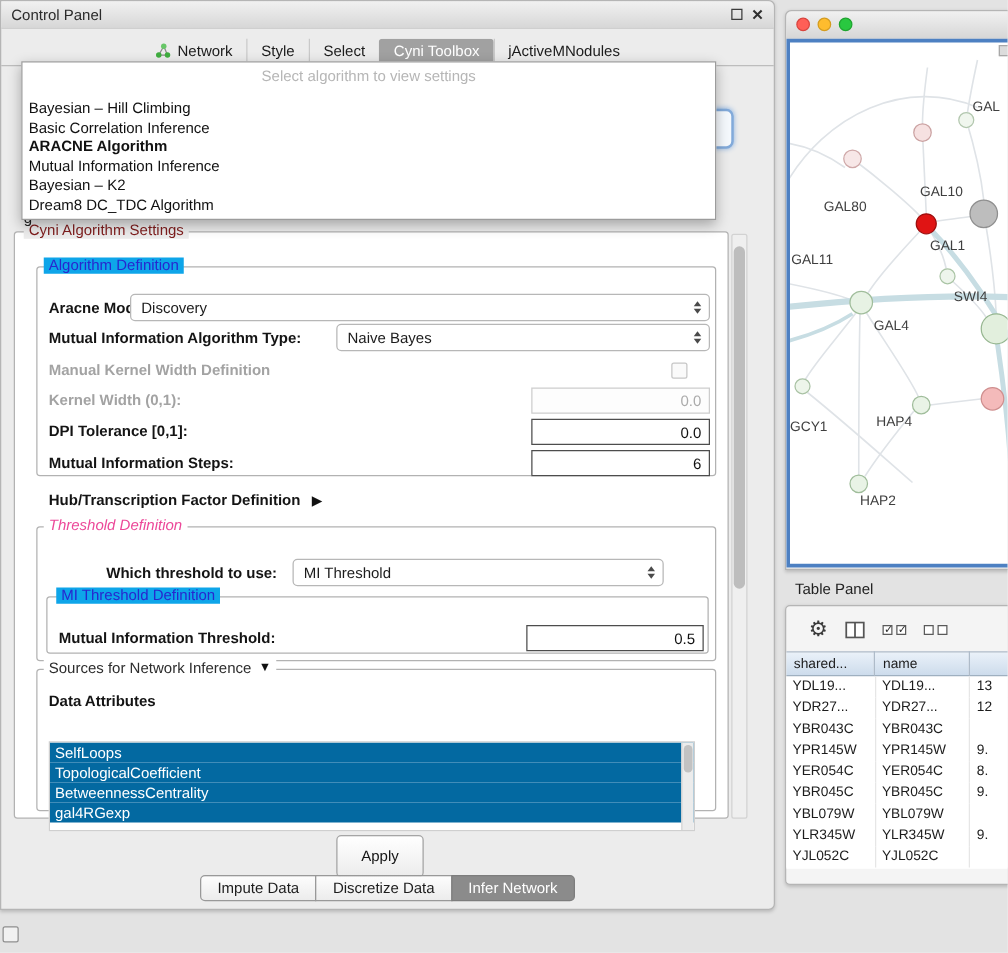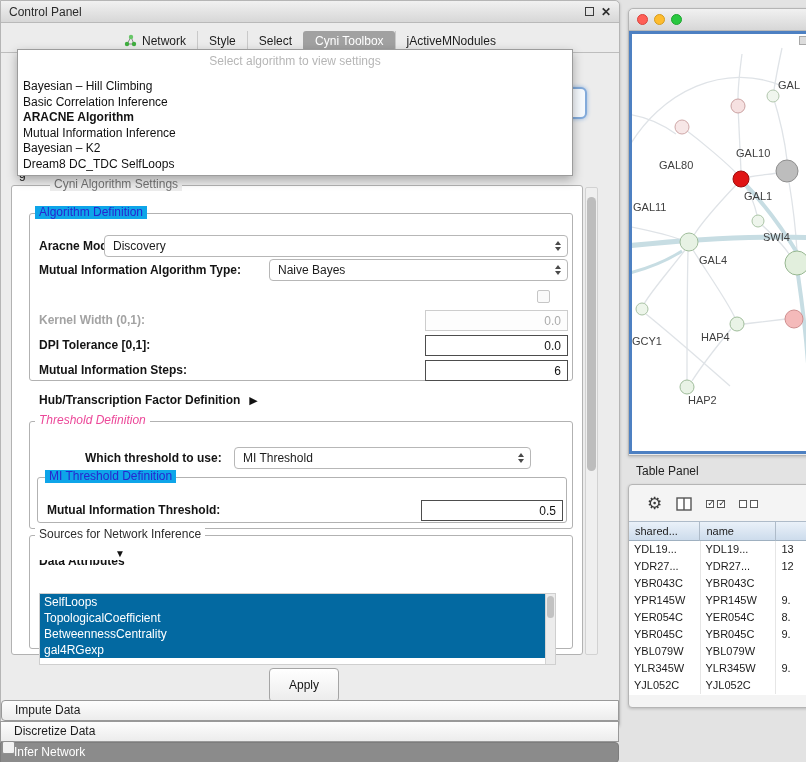--- a/index.html
+++ b/index.html
@@ -28,22 +28,22 @@
   
   .popup { background:#fff; border:1px solid #9c9c9c; box-shadow:0 4px 10px rgba(0,0,0,.3); z-index:30; padding-bottom:3px; }
   .popup .ph { color:#b6b6b6; text-align:center; height:18px; line-height:18px; margin-top:2px; }
   .popup .gap { height:9px; }
   .popup .item { height:15.5px; line-height:15.5px; padding-left:5px; font-size:12px; color:#111; }
   .popup .item.sel { font-weight:bold; }
 
   
   .group { border:1px solid #b2b2b2; border-radius:3px; }
   .legend { position:absolute; padding:0 4px; font-size:12px; line-height:13px; z-index:3; }
-  .lg-gray { background:#ececec; color:#737373;margin-left:31px; }
-  .lg-white { background:#fff; color:#2d2d2d;flex-direction:column; }
+  .lg-gray { background:#ececec; color:#7f1d1d; }
+  .lg-white { background:#fff; color:#2d2d2d; }
   .lg-blue { background:#0ea5e9; color:#2727cf; }
   .lg-green { background:#fff; color:#ec4899;font-style:italic; }
 
   .lbl { font-size:12px; line-height:14px; font-weight:bold; color:#141414; white-space:nowrap; }
   .lbl.dis { color:#a3a3a3; }
 
   .combo { background:#fff; border:1px solid #b7b7b7; border-radius:4px; display:flex; align-items:center;
     justify-content:space-between; padding:0 6px 0 8px; font-size:12px; }
   .spin { display:flex; flex-direction:column; gap:2px; align-items:center; }
   .spin i { width:0; height:0; border-left:3.5px solid transparent; border-right:3.5px solid transparent; display:block; }
@@ -62,21 +62,21 @@
   .attr { height:16px; line-height:16px; background:#0369a1; color:#fff; padding-left:4px; font-size:12px; }
   .list-scroll { position:absolute; right:0; top:0; width:10px; height:100%; background:#ececec; border-left:1px solid #d4d4d4; }
   .list-scroll .thumb { position:absolute; left:1px; top:2px; width:7px; height:22px; background:#c2c2c2; border-radius:4px; }
 
   .vscroll { background:#efefef; border:1px solid #d2d2d2; border-radius:2px; }
   .vscroll .thumb { position:absolute; left:1px; width:9px; background:#bdbdbd; border-radius:5px; }
 
   .btn { background:linear-gradient(#ffffff,#ececec); border:1px solid #a5a5a5; border-radius:4px;
     font-size:12px; display:flex; align-items:center; justify-content:center; color:#141414; }
 
-  .btabs { display:flex; justify-content:center;flex-direction:column; }
+  .btabs { display:flex; justify-content:center; }
   .btab { height:21px; line-height:19px; padding:0 13px; border:1px solid #999; background:linear-gradient(#fdfdfd,#ececec);
     font-size:12px; margin-left:-1px; }
   .btab:first-child { border-radius:4px 0 0 4px; margin-left:0; }
   .btab:last-child { border-radius:0 4px 4px 0; }
   .btab.sel { background:#8b8b8b; color:#fff; border-color:#7d7d7d; }
 
   
   .lights { display:flex; gap:6px; align-items:center; }
   .light { width:11px; height:11px; border-radius:50%; }
   .l-red { background:#ff5f57; border:1px solid #d9443e; }
@@ -143,21 +143,21 @@
   <div class="abs" style="left:18px; top:166px; height:14px; z-index:4; color:#222;">g</div>
 
   <div class="abs popup" style="left:16px; top:48px; width:556px;">
     <div class="ph">Select algorithm to view settings</div>
     <div class="gap"></div>
     <div class="item">Bayesian – Hill Climbing</div>
     <div class="item">Basic Correlation Inference</div>
     <div class="item sel">ARACNE Algorithm</div>
     <div class="item">Mutual Information Inference</div>
     <div class="item">Bayesian – K2</div>
-    <div class="item">Dream8 DC_TDC SelfLoops</div>
+    <div class="item">Dream8 DC_TDC Algorithm</div>
   </div>
 
   <div class="abs group" style="left:10px; top:184px; width:572px; height:470px; background:#fff;"></div>
   <span class="legend lg-gray" style="left:18px; top:177px;">Cyni Algorithm Settings</span>
 
   <div class="abs group" style="left:28px; top:212px; width:544px; height:168px;"></div>
   <span class="legend lg-blue" style="left:34px; top:205px;">Algorithm Definition</span>
 
   <span class="abs lbl" style="left:38px; top:238px;">Aracne Mode:</span>
   <div class="abs combo" style="left:103px; top:234px; width:464px; height:22px;">
@@ -170,20 +170,21 @@
 
   <span class="abs lbl" style="left:38px; top:262px;">Mutual Information Algorithm Type:</span>
   <div class="abs combo" style="left:268px; top:258px; width:299px; height:22px;">
     <span>Naive Bayes</span>
     <span class="spin">
         <i class="up"></i>
         <i class="dn"></i>
       </span>
   </div>
 
+  <span class="abs lbl dis" style="left:38px; top:288px;">Manual Kernel Width Definition</span>
   <div class="abs checkbox" style="left:536px; top:289px;"></div>
 
   <span class="abs lbl dis" style="left:38px; top:312px;">Kernel Width (0,1):</span>
   <input class="abs field dis" readonly="" style="left: 424px; top: 309px; width: 143px; height: 21px;" value="0.0">
 
   <span class="abs lbl" style="left:38px; top:337px;">DPI Tolerance [0,1]:</span>
   <input class="abs field" readonly="" style="left: 424px; top: 334px; width: 143px; height: 21px;" value="0.0">
 
   <span class="abs lbl" style="left:38px; top:362px;">Mutual Information Steps:</span>
   <input class="abs field" readonly="" style="left: 424px; top: 359px; width: 143px; height: 21px;" value="6">

